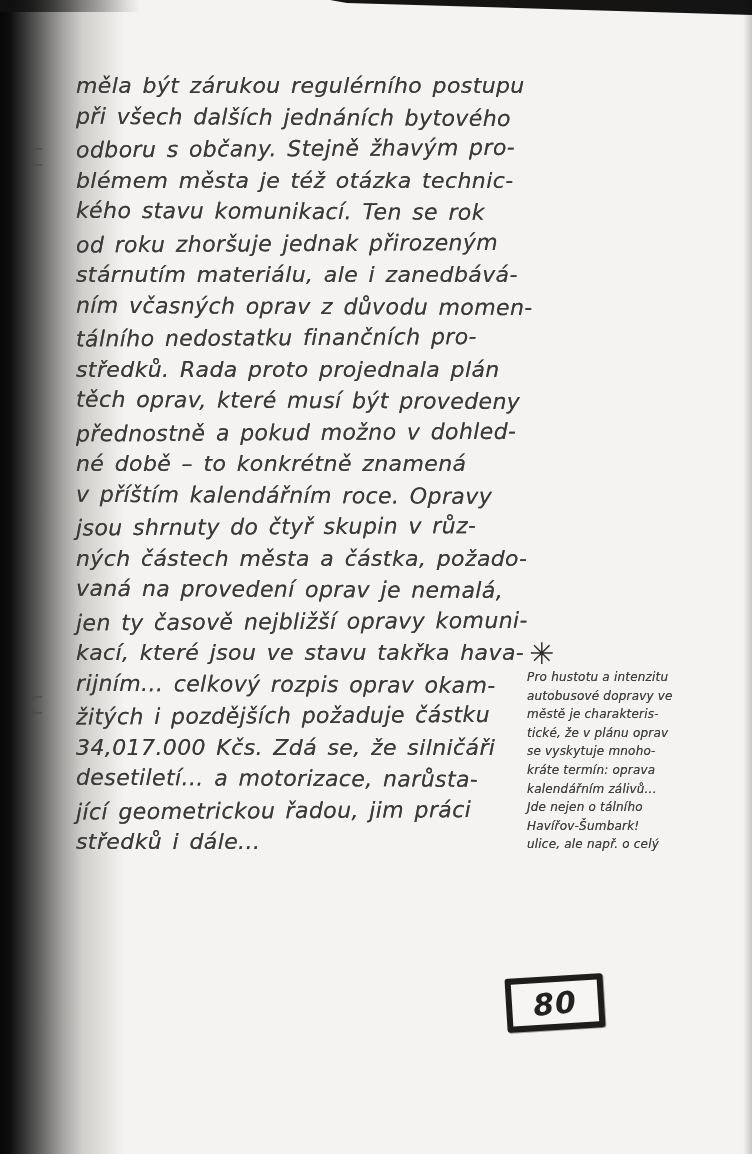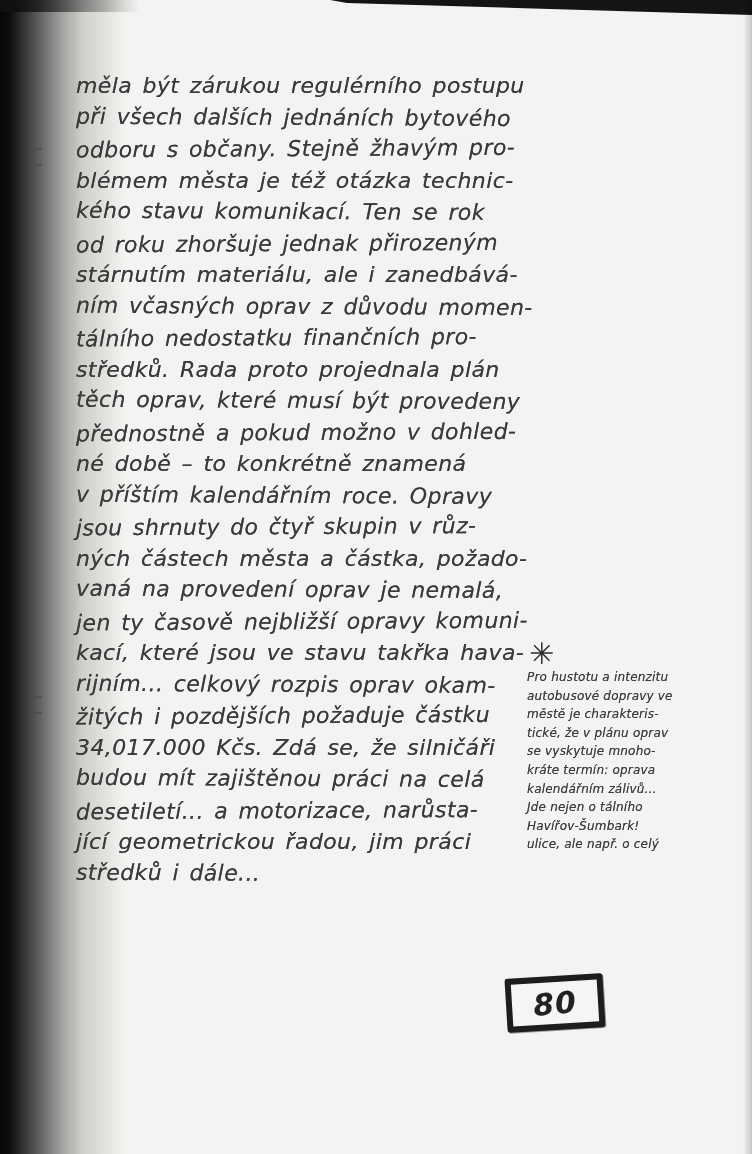--- a/index.html
+++ b/index.html
@@ -116,21 +116,20 @@
     <div class="tl">né době – to konkrétně znamená</div>
     <div class="tl">v příštím kalendářním roce. Opravy</div>
     <div class="tl">jsou shrnuty do čtyř skupin v růz-</div>
     <div class="tl">ných částech města a částka, požado-</div>
     <div class="tl">vaná na provedení oprav je nemalá,</div>
     <div class="tl">jen ty časově nejbližší opravy komuni-</div>
     <div class="tl">kací, které jsou ve stavu takřka hava-</div>
     <div class="tl">rijním... celkový rozpis oprav okam-</div>
     <div class="tl">žitých i pozdějších požaduje částku</div>
     <div class="tl">34,017.000 Kčs. Zdá se, že silničáři</div>
-    <div class="tl">budou mít zajištěnou práci na celá</div>
     <div class="tl">desetiletí... a motorizace, narůsta-</div>
     <div class="tl">jící geometrickou řadou, jim práci</div>
     <div class="tl">středků i dále...</div>
   </div>
 
   <div class="margin-note">
     <div class="asterisk">✳</div>
     <div class="mn-line"><span>Pro hustotu a intenzitu</span><span class="u"></span><span></span></div>
     <div class="mn-line"><span>autobusové dopravy ve</span><span class="u"></span><span></span></div>
     <div class="mn-line"><span>městě je charakteris-</span><span class="u"></span><span></span></div>

